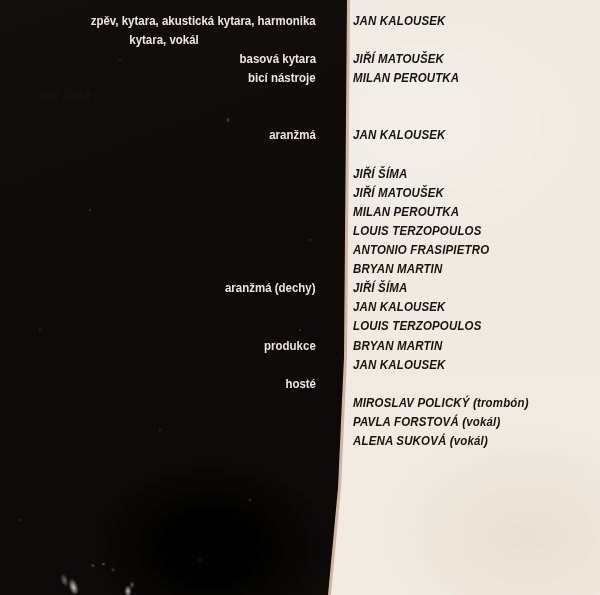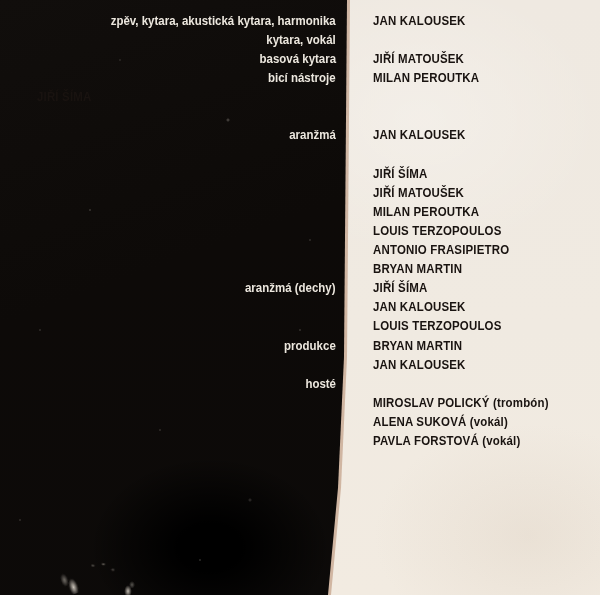--- a/index.html
+++ b/index.html
@@ -68,28 +68,28 @@
     line-height:19.1px;
     white-space:nowrap;
   }
   .row.gap-before{margin-top:19px;}
   .role{
     width:316px;
     text-align:right;
     color:#ece7de;
     font-size:13.5px;
     font-weight:700;
-    padding-left:20px;
   }
   .name{
     padding-left:37px;
     color:#191310;
     font-size:13.5px;
     font-weight:700;
     letter-spacing:.2px;
+    font-style:italic;
   }
   .role > span, .name > span{display:inline-block;transform:scaleX(.85);}
   .role > span{transform-origin:100% 50%;}
   .name > span{transform-origin:0 50%;}
 </style>
 </head>
 <body>
 
 <div class="page" style="color: rgb(25, 19, 16);">
   <div class="panel-edge"></div>
@@ -97,21 +97,21 @@
     <div class="smudge smudge-1"></div>
     <div class="smudge smudge-2"></div>
     <div class="smudge smudge-3"></div>
   </div>
   <div class="credits">
       <div class="row">
       <div class="role" style="color: rgb(236, 231, 222);"><span>zpěv, kytara, akustická kytara, harmonika</span></div>
       <div class="name" style="color: rgb(25, 19, 16);"><span>JAN KALOUSEK</span></div>
     </div>
       <div class="row">
-      <div class="role" style="color: rgb(236, 231, 222);"><span>kytara, vokál</span></div>
+      <div class="role" style="color: rgb(236, 231, 222); text-align: center;"><span>kytara, vokál</span></div>
     </div>
       <div class="row">
       <div class="role" style="color: rgb(236, 231, 222);"><span>basová kytara</span></div>
       <div class="name" style="color: rgb(25, 19, 16);"><span>JIŘÍ MATOUŠEK</span></div>
     </div>
       <div class="row">
       <div class="role" style="color: rgb(236, 231, 222); text-decoration: underline;"><span>bicí nástroje</span></div>
       <div class="name" style="color: rgb(25, 19, 16);"><span>MILAN PEROUTKA</span></div>
     </div>
       <div class="row">
@@ -170,21 +170,21 @@
     </div>
       <div class="row">
       <div class="role" style="color: rgb(236, 231, 222);"><span>hosté</span></div>
     </div>
       <div class="row">
       <div class="role" style="color: rgb(236, 231, 222);"><span></span></div>
       <div class="name" style="color: rgb(25, 19, 16);"><span>MIROSLAV POLICKÝ (trombón)</span></div>
     </div>
       <div class="row">
       <div class="role" style="color: rgb(236, 231, 222);"><span></span></div>
-      <div class="name" style="color: rgb(25, 19, 16);"><span>ALENA SUKOVÁ (vokál)</span></div>
+      <div class="name" style="color: rgb(25, 19, 16);"><span>PAVLA FORSTOVÁ (vokál)</span></div>
     </div>
       <div class="row">
       <div class="role" style="color: rgb(236, 231, 222);"><span></span></div>
-      <div class="name" style="color: rgb(25, 19, 16);"><span>PAVLA FORSTOVÁ (vokál)</span></div>
+      <div class="name" style="color: rgb(25, 19, 16);"><span>ALENA SUKOVÁ (vokál)</span></div>
     </div>
     </div>
 
 </div>
 
 </body></html>

